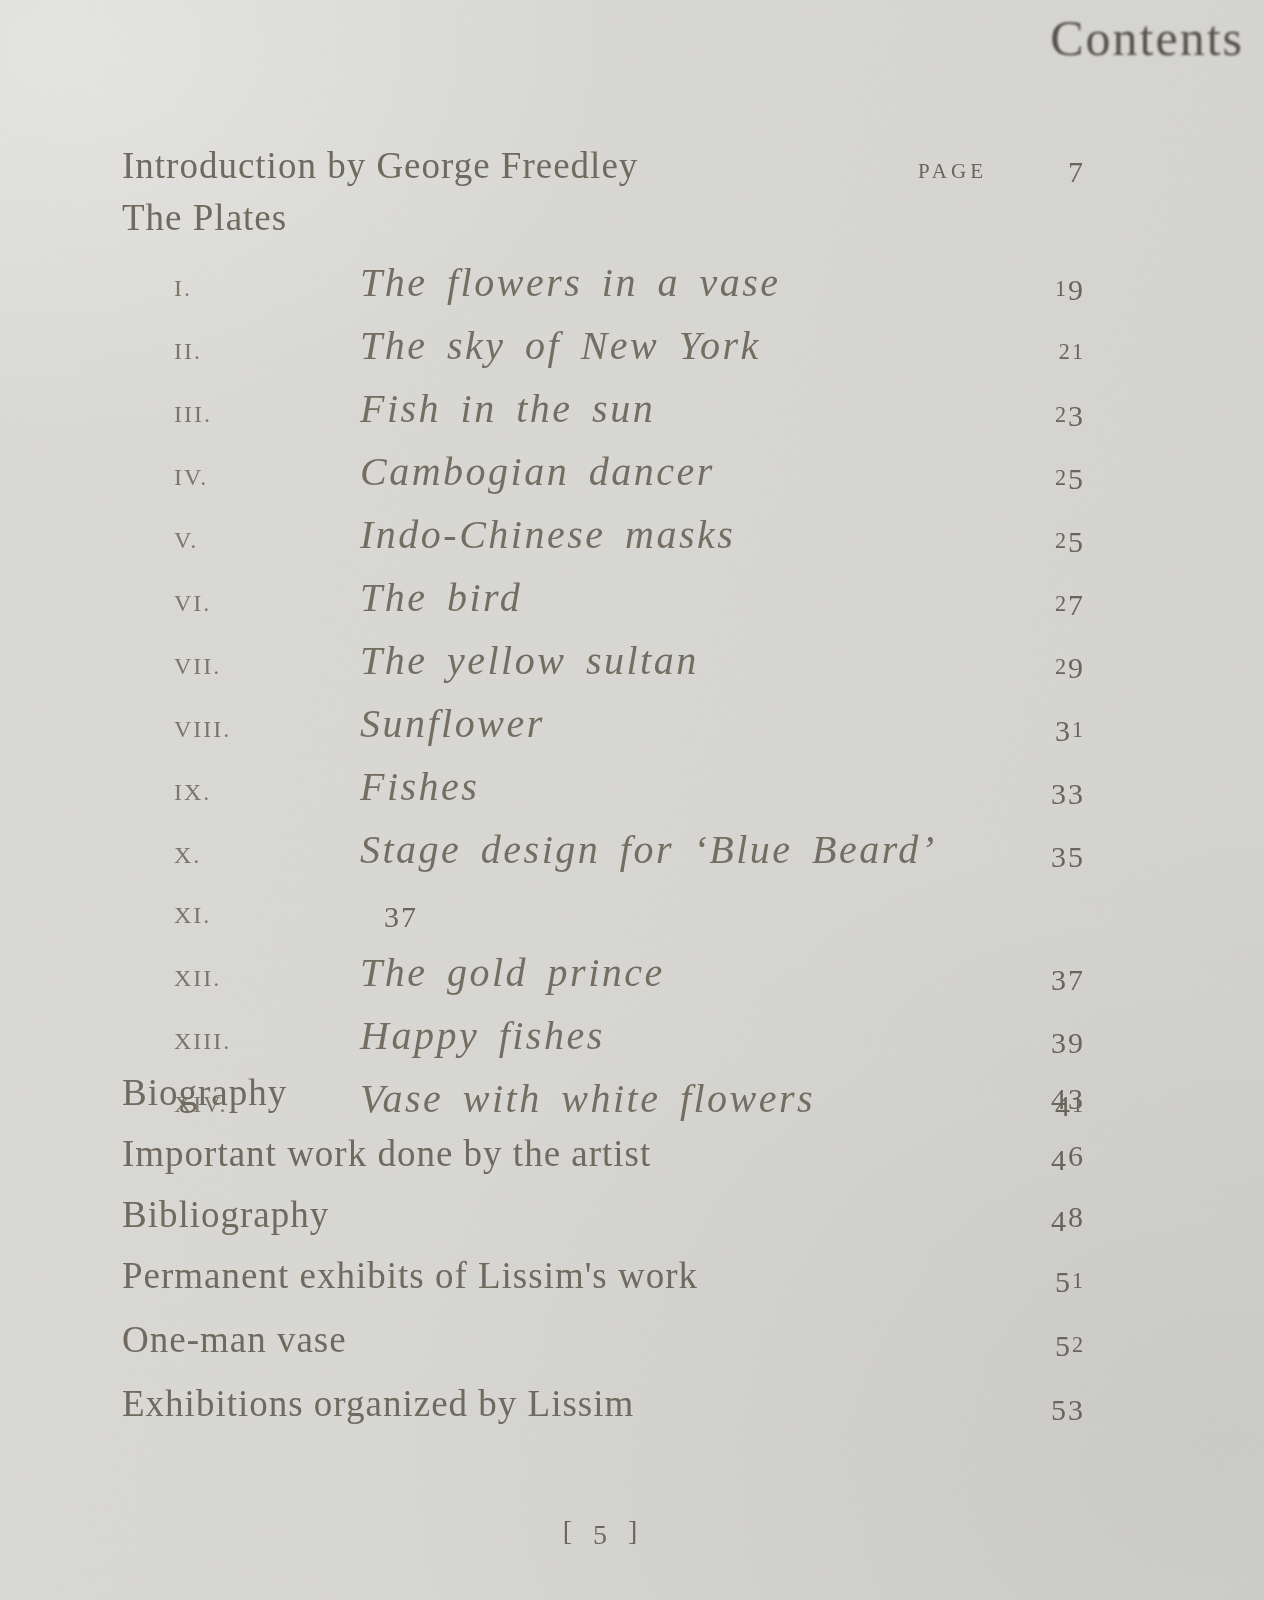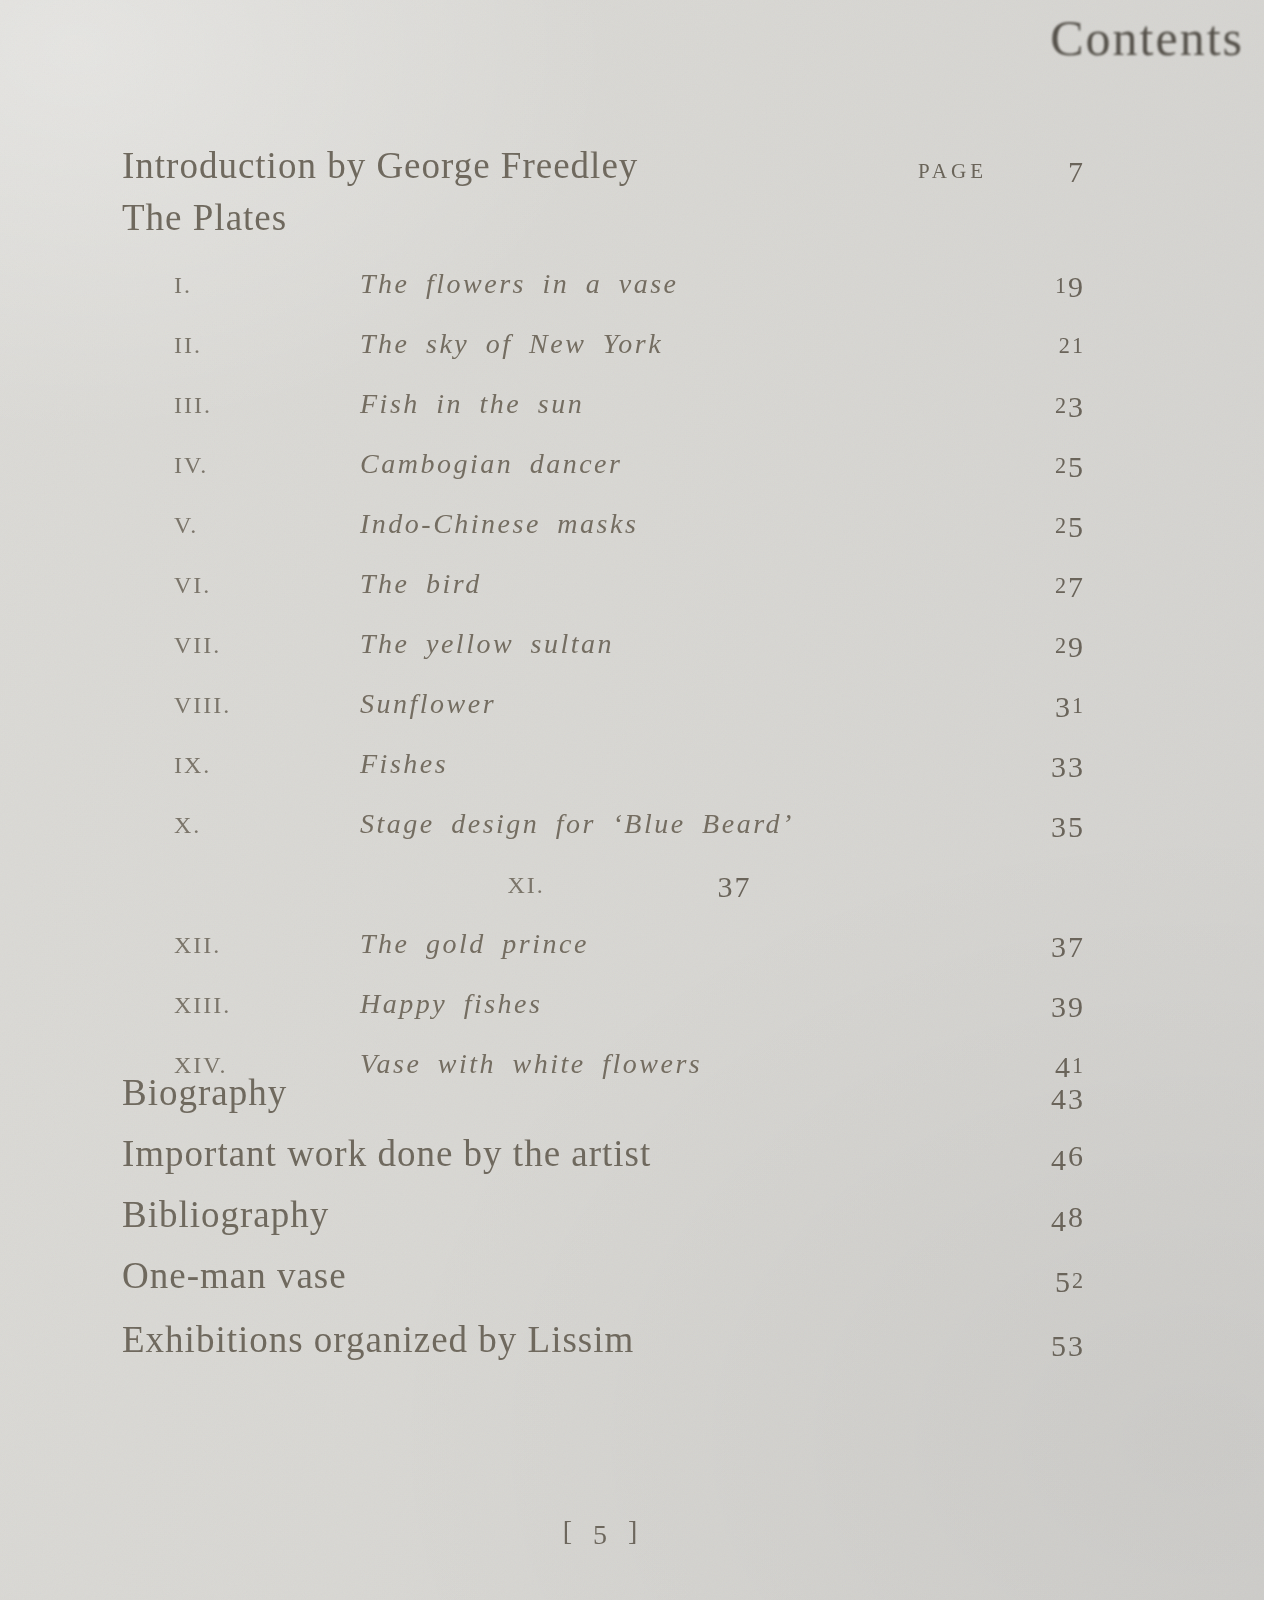--- a/index.html
+++ b/index.html
@@ -19,30 +19,30 @@
     position:absolute;top:8px;left:0;width:1230px;
     text-align:right;line-height:60px;
     font-size:50px;letter-spacing:2px;color:#55514a;
     filter:blur(0.9px);
     transform:translateX(14px);
   }
   .content{
     position:absolute;left:122px;top:0;width:963px;
     filter:blur(0.7px);
   }
-  .row{display:flex;align-items:baseline;white-space:nowrap;justify-content:center;}
+  .row{display:flex;align-items:baseline;white-space:nowrap;}
   .intro-row{position:absolute;top:136px;left:0;width:100%;line-height:60px;font-size:37px;letter-spacing:1px;}
   .intro-label{flex:1;}
   .page-word{font-size:21px;letter-spacing:4px;color:#6a6459;margin-right:40px;}
   .pgnum{min-width:58px;text-align:right;font-size:30px;letter-spacing:2px;color:#6a645a;}
   .plates-heading{position:absolute;top:194px;left:0;line-height:48px;font-size:37px;letter-spacing:1px;}
   .plates-list{position:absolute;top:254px;left:0;width:100%;}
   .prow{line-height:57px;}
   .numeral{display:inline-block;margin-left:52px;width:186px;font-size:24px;letter-spacing:2px;color:#7b756a;flex:none;}
-  .ptitle{flex:1;font-style:italic;font-size:28px;letter-spacing:2.5px;word-spacing:7px;color:#746d61;}
+  .ptitle{flex:1;font-style:italic;font-size:40px;letter-spacing:2.5px;word-spacing:7px;color:#746d61;}
   .sections-list{position:absolute;top:1063px;left:0;width:100%;}
   .srow{line-height:59px;}
   .slabel{flex:1;font-size:37px;letter-spacing:1px;}
   .folio{
     position:absolute;top:1511px;left:0;width:963px;
     text-align:center;line-height:40px;font-size:28px;
     letter-spacing:7px;color:#6d675d;
   }
   
   .os-x{font-size:0.74em;}
@@ -152,20 +152,24 @@
         </div>
         <div class="row srow">
           <span class="slabel">Important work done by the artist</span>
           <span class="pgnum"><span class="os-desc">4</span><span class="os-asc">6</span></span>
         </div>
         <div class="row srow">
           <span class="slabel">Bibliography</span>
           <span class="pgnum"><span class="os-desc">4</span><span class="os-asc">8</span></span>
         </div>
         <div class="row srow">
+          <span class="slabel">Permanent exhibits of Lissim's work</span>
+          <span class="pgnum"><span class="os-desc">5</span><span class="os-x">1</span></span>
+        </div>
+        <div class="row srow">
           <span class="slabel">One-man vase</span>
           <span class="pgnum"><span class="os-desc">5</span><span class="os-x">2</span></span>
         </div>
         <div class="row srow">
           <span class="slabel">Exhibitions organized by Lissim</span>
           <span class="pgnum"><span class="os-desc">5</span><span class="os-desc">3</span></span>
         </div>
       </div>
 
     <div class="folio">[ <span class="os-desc">5</span> ]</div>

